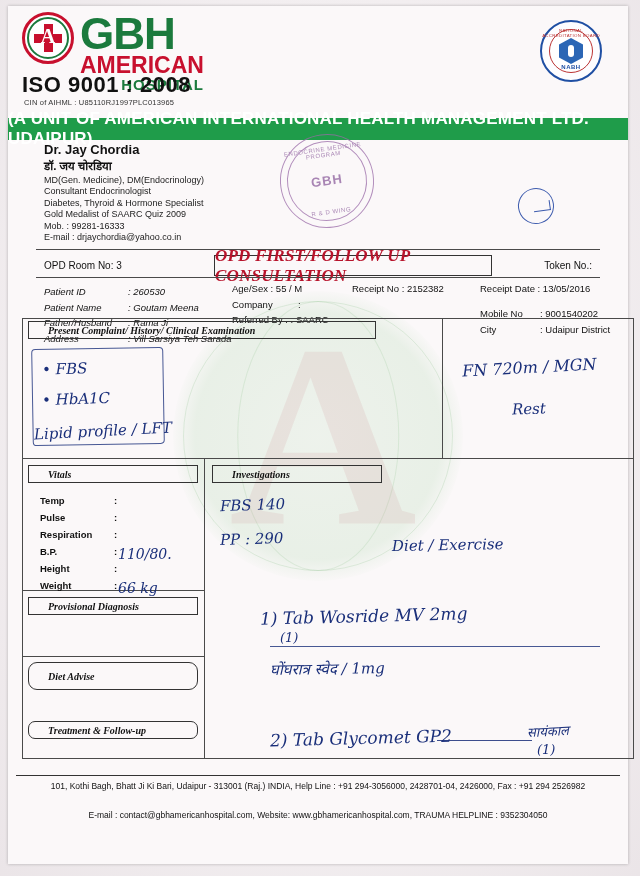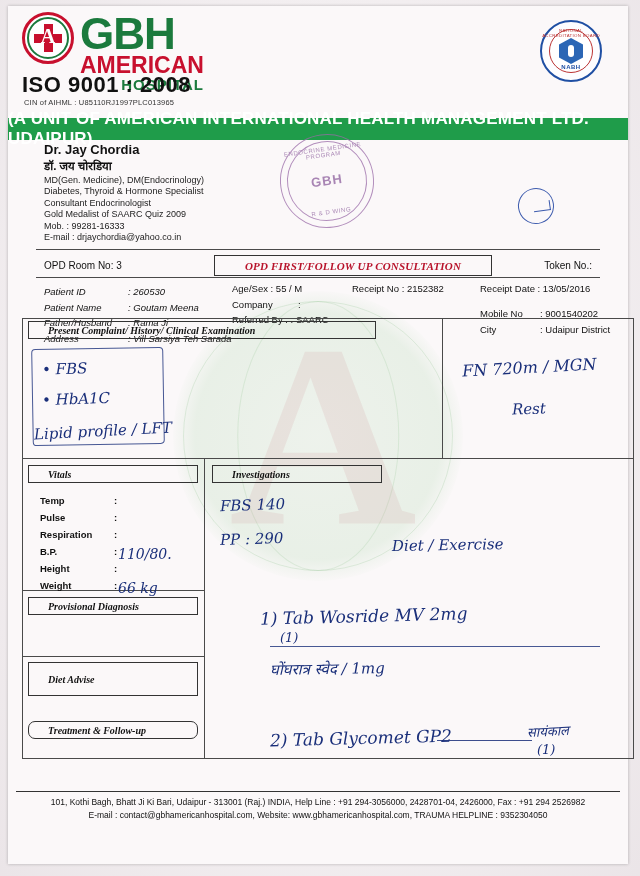--- a/index.html
+++ b/index.html
@@ -371,21 +371,21 @@
   .opd-title {
     position: absolute;
     left: 178px;
     top: 3px;
     width: 276px;
     height: 19px;
     border: 1px solid #333;
     display: flex;
     align-items: center;
     justify-content: center;
-    font-size: 11px;
+    font-size: 17px;
     font-weight: bold;
     font-style: italic;
     color: #b8132b;
     font-family: "Liberation Serif", serif;
     letter-spacing: 0.2px;
   }
   .token {
     position: absolute;
     right: 8px;
     top: 8px;
@@ -489,21 +489,21 @@
     text-align: center;
   }
   .footer .fline {
     height: 1px;
     background: #333;
     margin-bottom: 5px;
   }
   .footer .f1 {
     font-size: 8.5px;
     color: #111;
-    margin-bottom: 3px;
+    margin-bottom: 19px;
   }
   .footer .f2 {
     font-size: 8.5px;
     color: #111;
   }
 </style>
 </head>
 <body>
 
 <div class="page">
@@ -541,22 +541,22 @@
     </div>
 
     <div class="greenbar">
       <span>(A UNIT OF AMERICAN INTERNATIONAL HEALTH MANAGEMENT LTD. UDAIPUR)</span>
     </div>
 
     <div class="doctor">
       <div class="name">Dr. Jay Chordia</div>
       <div class="name-hi">डॉ. जय चोरडिया</div>
       <div class="line">MD(Gen. Medicine), DM(Endocrinology)</div>
+      <div class="line">Consultant Endocrinologist</div>
       <div class="line">Diabetes, Thyroid &amp; Hormone Specialist</div>
-      <div class="line">Consultant Endocrinologist</div>
       <div class="line">Gold Medalist of SAARC Quiz 2009</div>
       <div class="line">Mob. : 99281-16333</div>
       <div class="line">E-mail : drjaychordia@yahoo.co.in</div>
 
       <div class="stamp">
         <div class="in"></div>
         <div class="t1">ENDOCRINE MEDICINE PROGRAM</div>
         <div class="c">GBH</div>
         <div class="t2">R &amp; D WING</div>
       </div>
@@ -648,21 +648,21 @@
       </div>
       <div class="sec-head" style="left:6px; top:147px; width:170px; height:18px;">
         <span>Vitals</span>
       </div>
       <div class="sec-head" style="left:6px; top:279px; width:170px; height:18px;">
         <span>Provisional Diagnosis</span>
       </div>
       <div class="sec-head" style="left:190px; top:147px; width:170px; height:18px;">
         <span>Investigations</span>
       </div>
-      <div class="sec-head" style="left:6px; top:344px; width:170px; height:34px;">
+      <div class="sec-head" style="left:6px; top:344px; width:170px; height:28px;border-radius:9px;">
         <span>Diet Advise</span>
       </div>
       <div class="sec-head" style="left:6px; top:403px; width:170px; height:18px;border-radius:7px;">
         <span>Treatment &amp; Follow-up</span>
       </div>
 
       <div class="vitals-list" style="left:18px; top:174px;">
         <div><span class="k">Temp</span><span>:</span></div>
         <div><span class="k">Pulse</span><span>:</span></div>
         <div><span class="k">Respiration</span><span>:</span></div>

